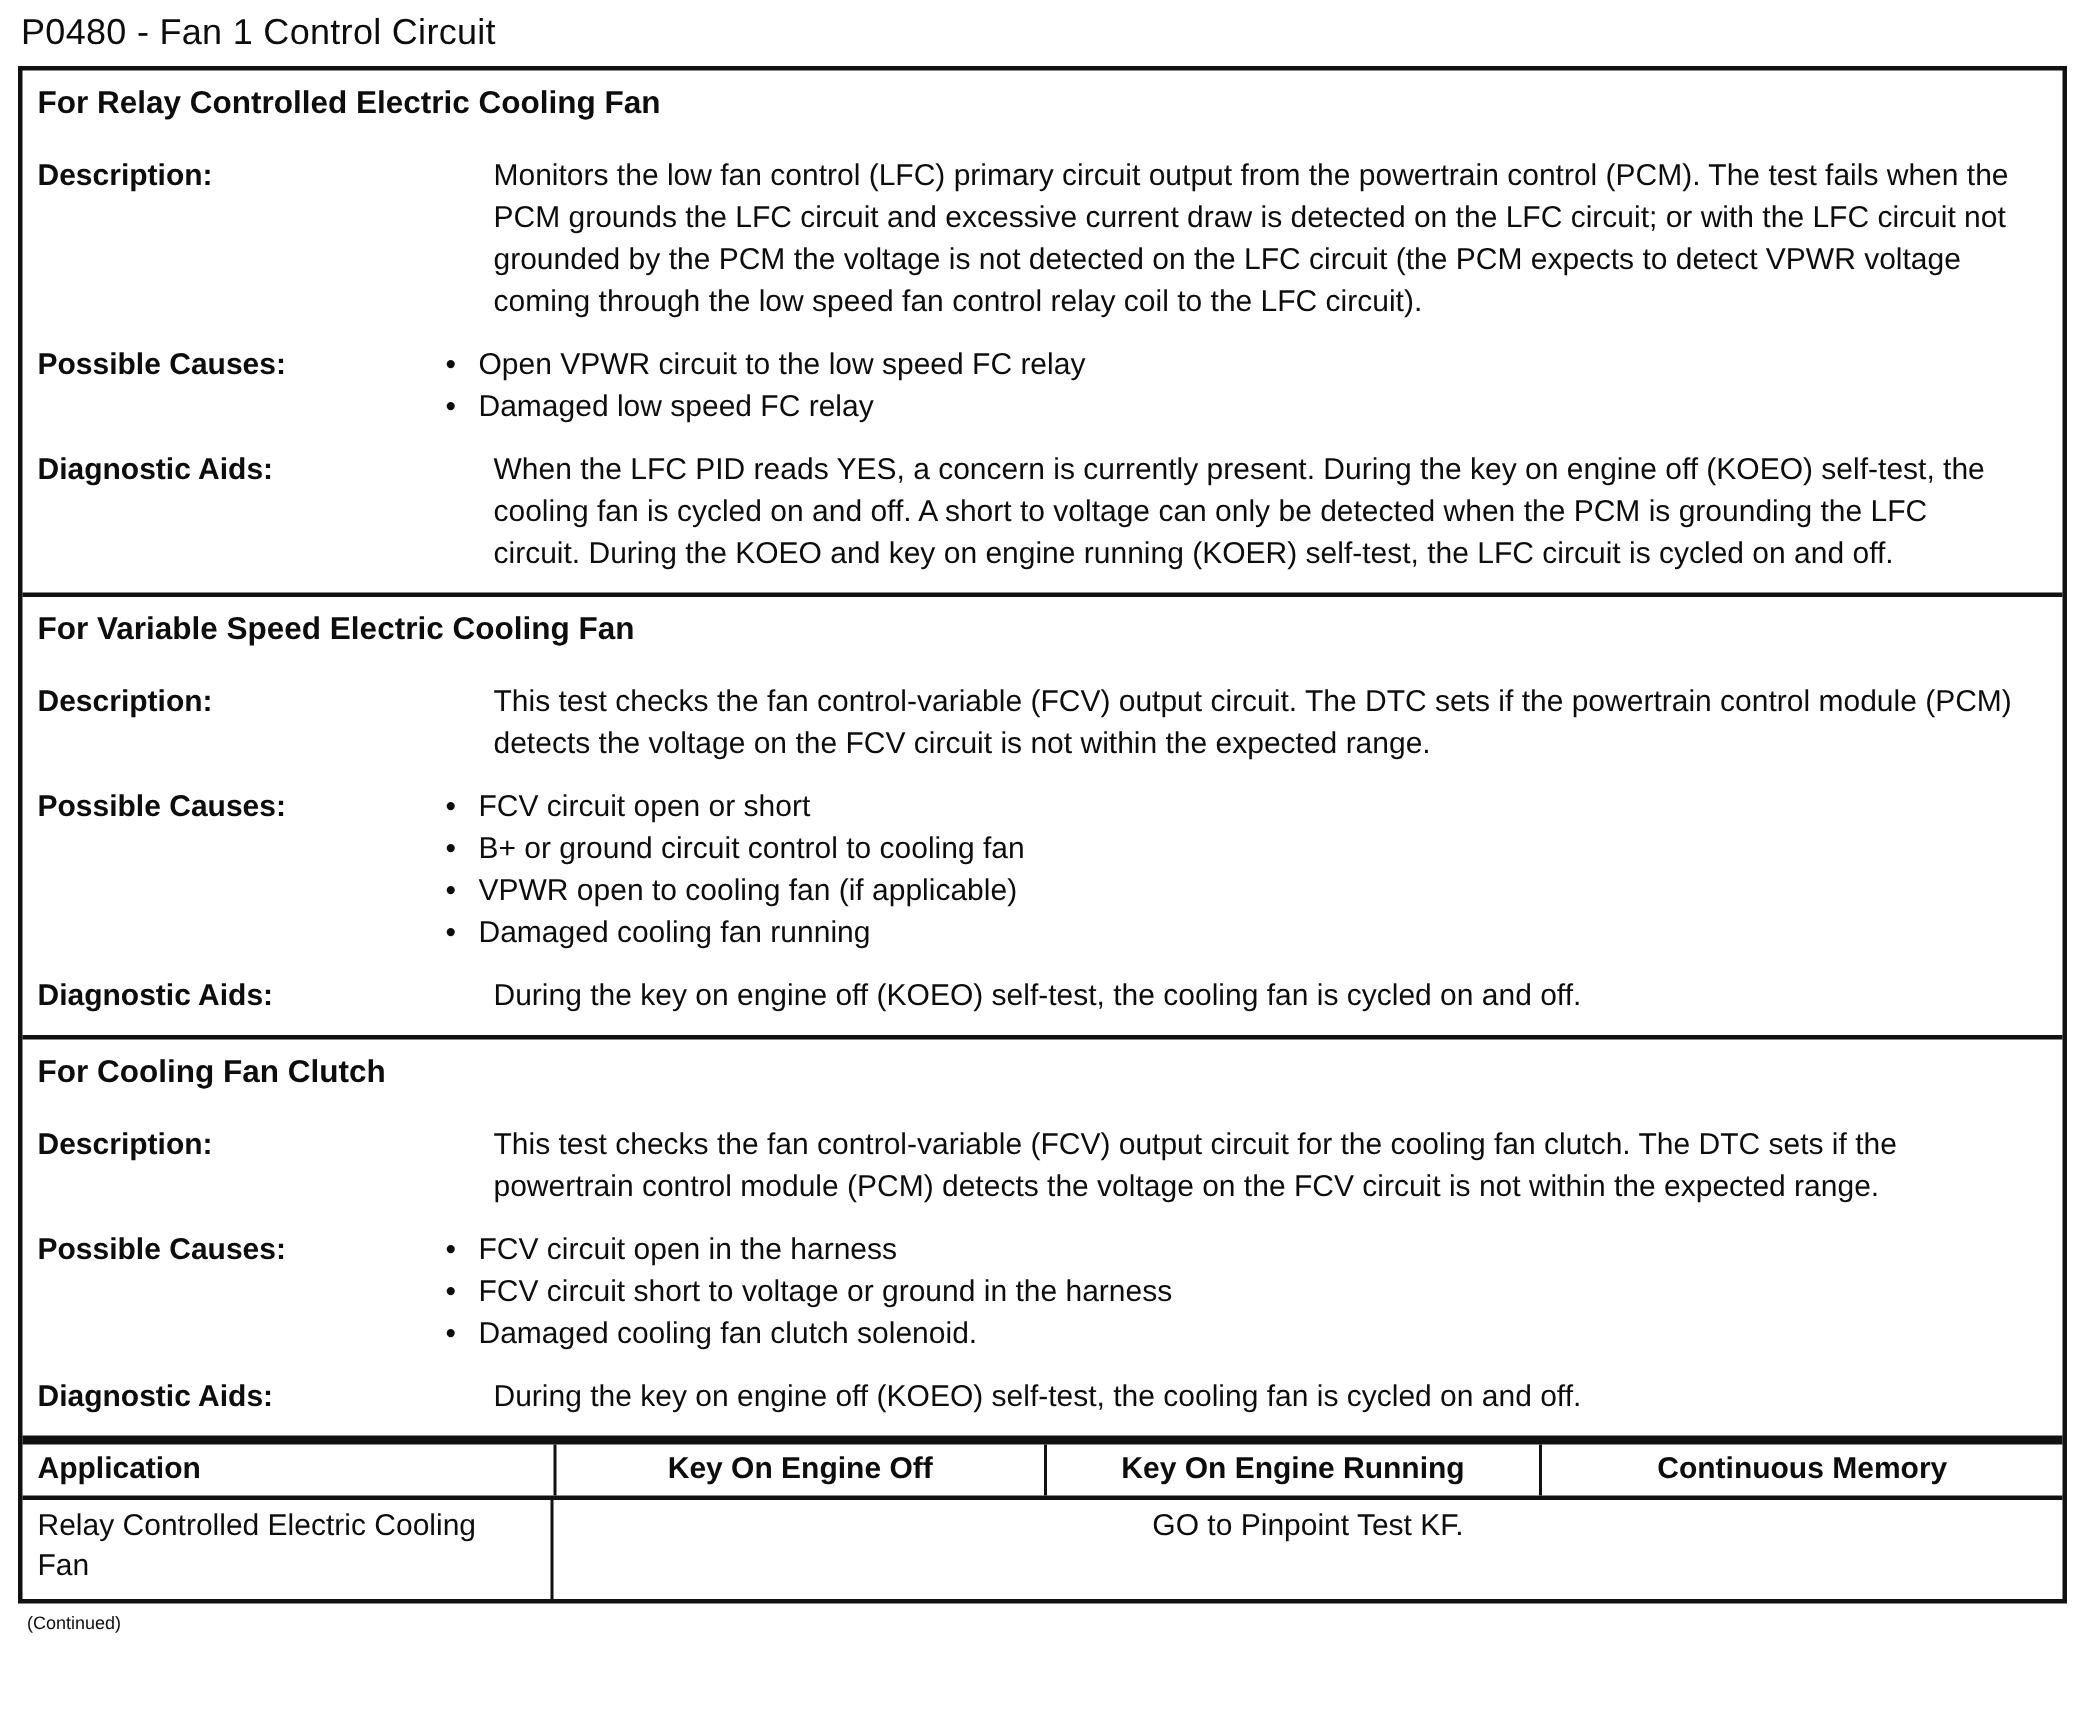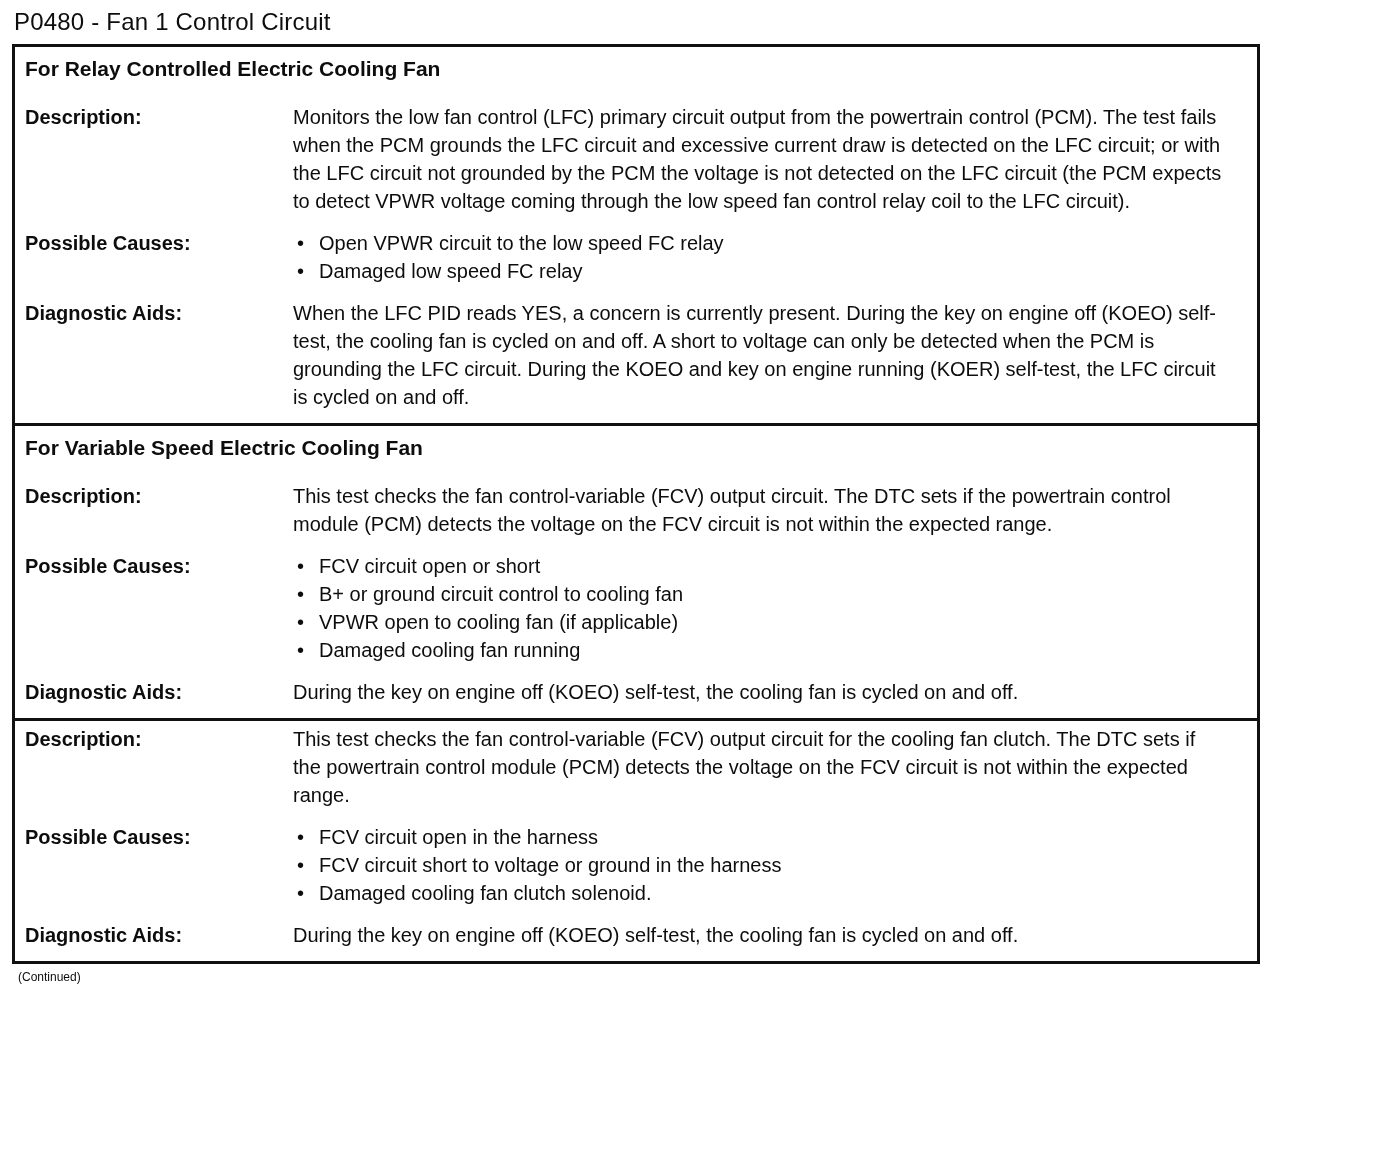--- a/index.html
+++ b/index.html
@@ -14,21 +14,21 @@
     padding: 6px 12px 10px 12px;
   }
   .page-title {
     font-size: 24px;
     font-weight: normal;
     letter-spacing: 0.2px;
     margin: 2px 0 8px 2px;
   }
   .doc-table {
     border: 3px solid #111;
-    width: 1248px;
+    width: 1366px;
   }
   .sec {
     border-bottom: 3px solid #111;
     padding: 4px 0 12px 0;
   }
   .sec:last-of-type { border-bottom: none; }
   .sec-header {
     font-size: 21px;
     font-weight: bold;
     padding: 6px 10px 8px 10px;
@@ -41,20 +41,21 @@
   }
   .row:first-of-type { margin-top: 0; }
   .label {
     font-size: 20px;
     font-weight: bold;
     line-height: 28px;
   }
   .content {
     font-size: 20px;
     line-height: 28px;
+    margin-left: 36px;
   }
   ul.bullets {
     list-style: none;
     font-size: 20px;
     line-height: 28px;
   }
   ul.bullets li { padding-left: 26px; position: relative; }
   ul.bullets li::before {
     content: "\2022";
     position: absolute;
@@ -142,34 +143,47 @@
         <li>Damaged cooling fan running</li>
       </ul>
     </div>
     <div class="row">
       <div class="label">Diagnostic Aids:</div>
       <div class="content">During the key on engine off (KOEO) self-test, the cooling fan is cycled on and off.</div>
     </div>
   </div>
 
   <div class="sec">
+    <div class="sec-header">For Cooling Fan Clutch</div>
     <div class="row">
       <div class="label">Description:</div>
       <div class="content">This test checks the fan control-variable (FCV) output circuit for the cooling fan clutch. The DTC sets if the powertrain control module (PCM) detects the voltage on the FCV circuit is not within the expected range.</div>
     </div>
     <div class="row">
       <div class="label">Possible Causes:</div>
       <ul class="bullets">
         <li>FCV circuit open in the harness</li>
         <li>FCV circuit short to voltage or ground in the harness</li>
         <li>Damaged cooling fan clutch solenoid.</li>
       </ul>
     </div>
     <div class="row">
       <div class="label">Diagnostic Aids:</div>
       <div class="content">During the key on engine off (KOEO) self-test, the cooling fan is cycled on and off.</div>
     </div>
   </div>
 
+  <div class="bottom-table">
+    <div class="bt-header">
+      <div class="cell">Application</div>
+      <div class="cell">Key On Engine Off</div>
+      <div class="cell">Key On Engine Running</div>
+      <div class="cell">Continuous Memory</div>
+    </div>
+    <div class="bt-row">
+      <div class="app-cell">Relay Controlled Electric Cooling Fan</div>
+      <div class="action-cell">GO to Pinpoint Test KF.</div>
+    </div>
+  </div>
 
 </div>
 
 <div class="continued">(Continued)</div>
 
 </body></html>

